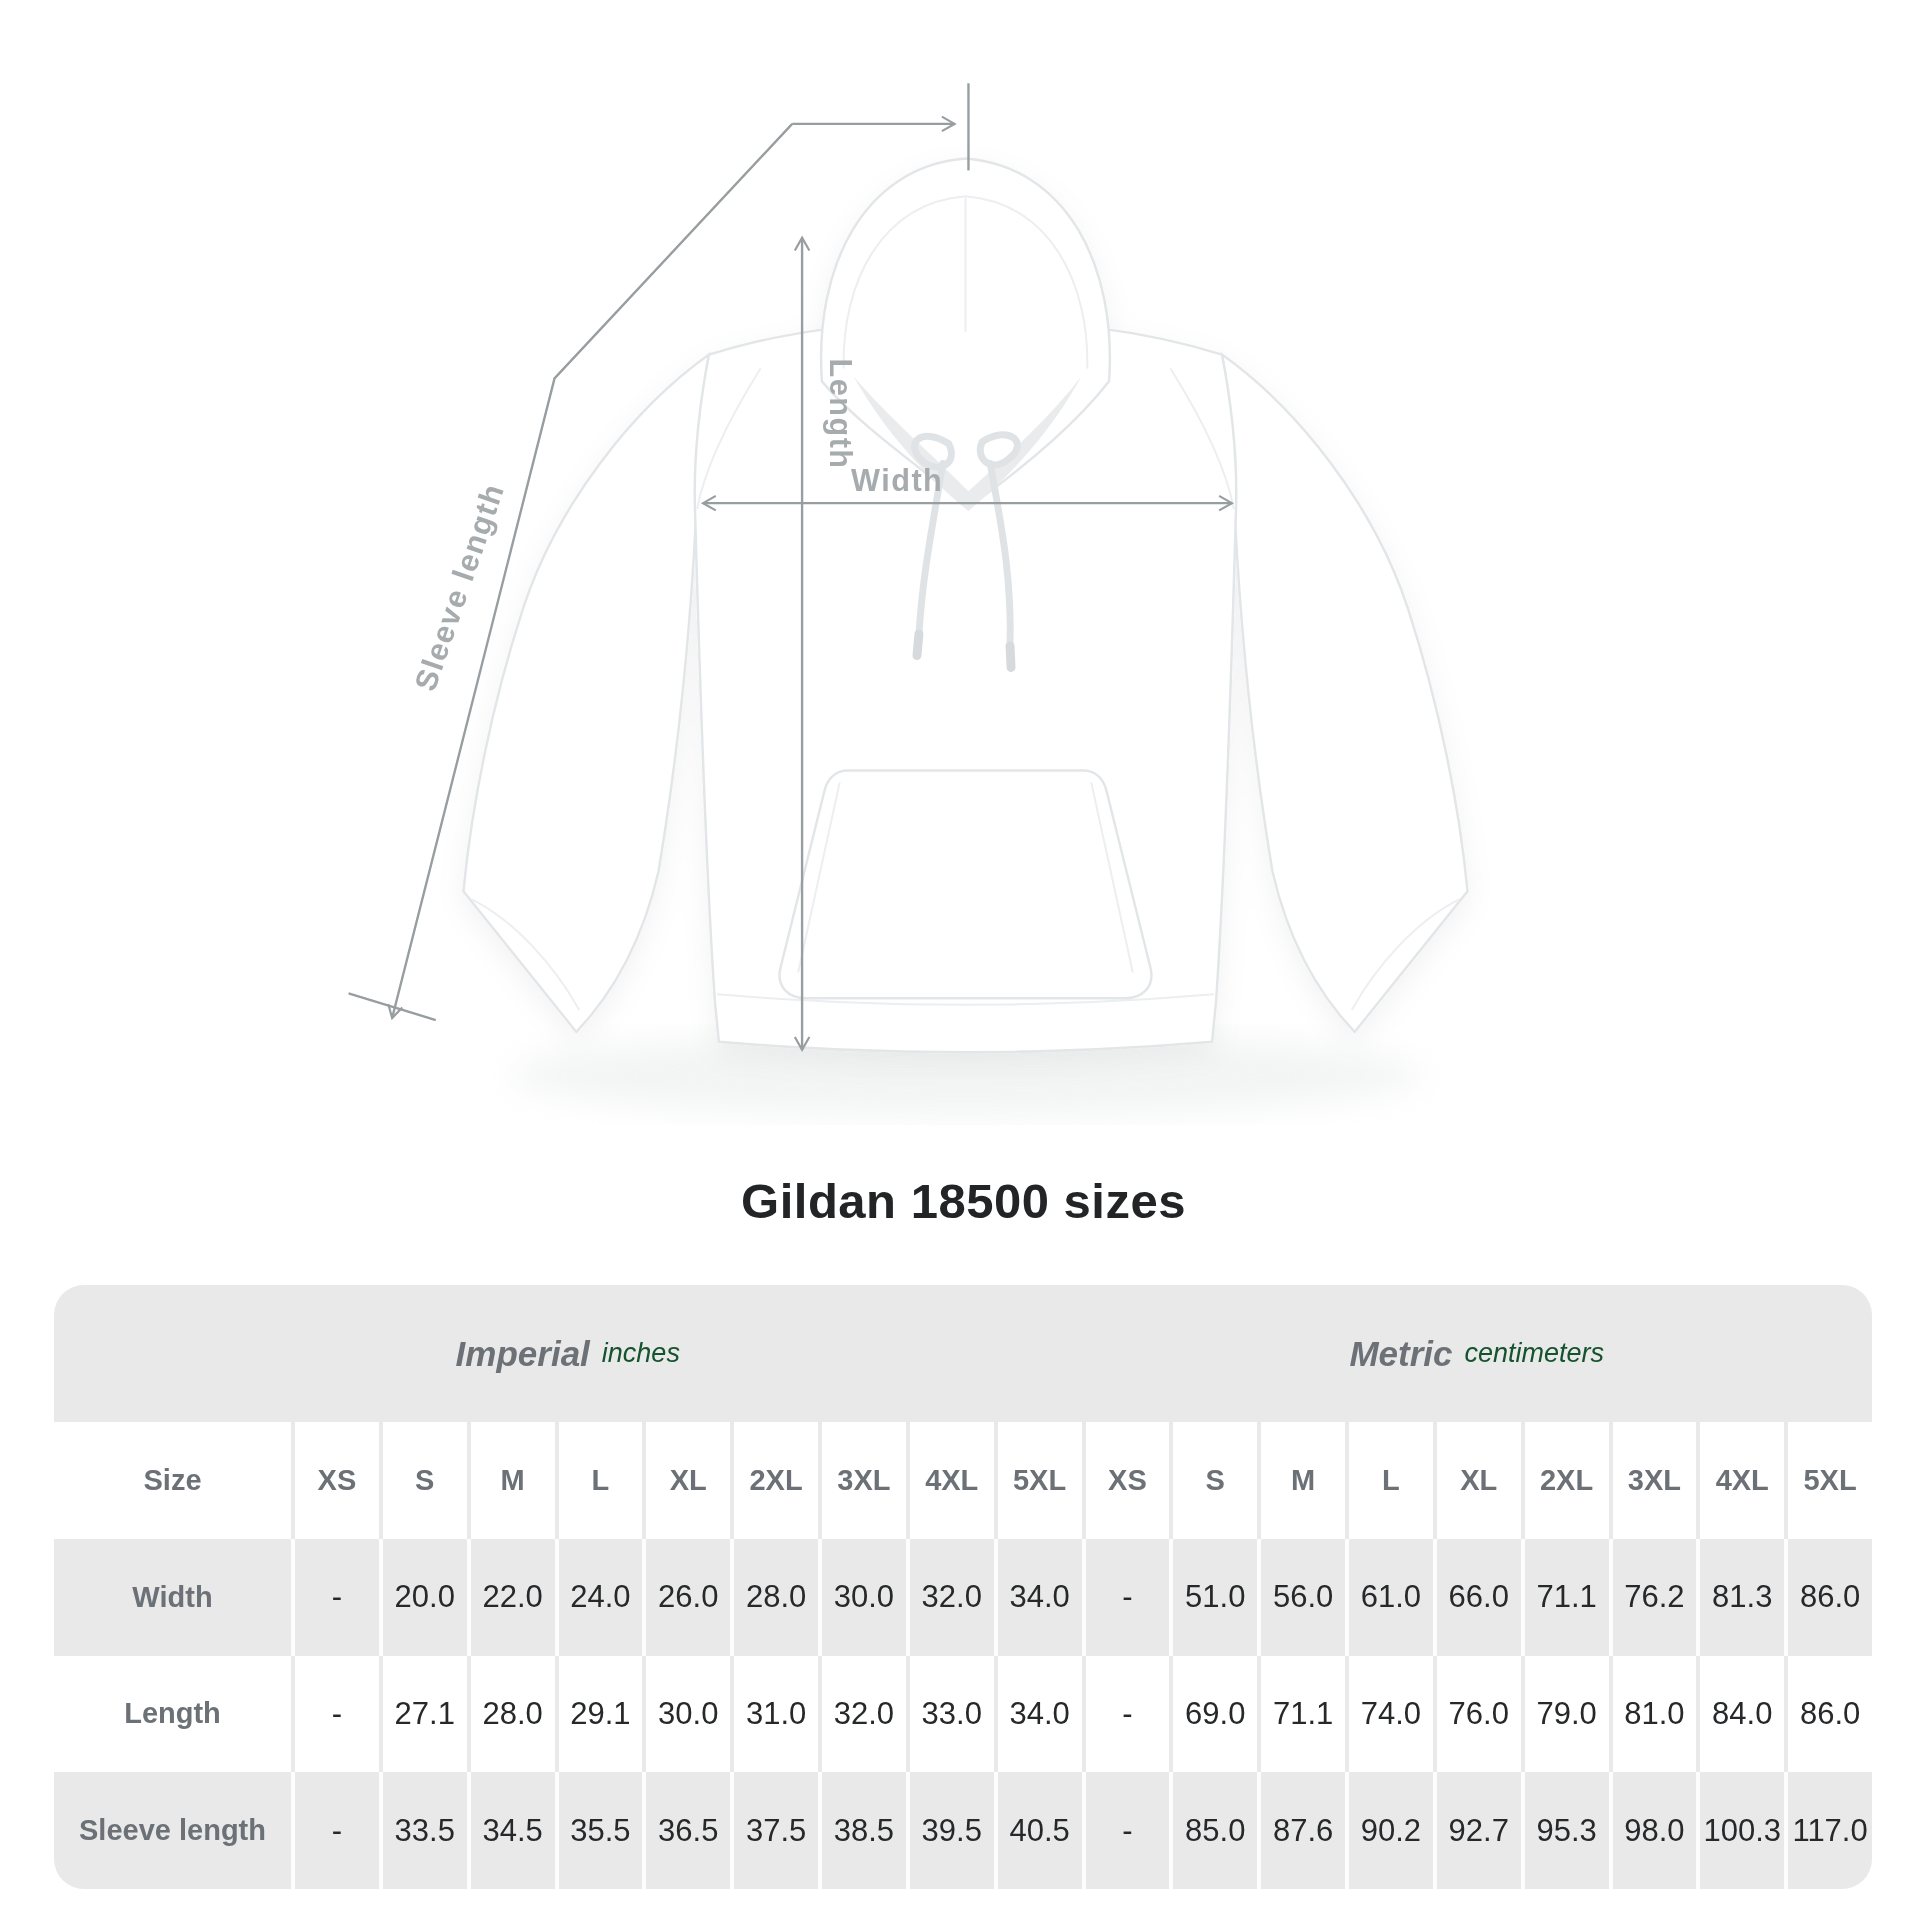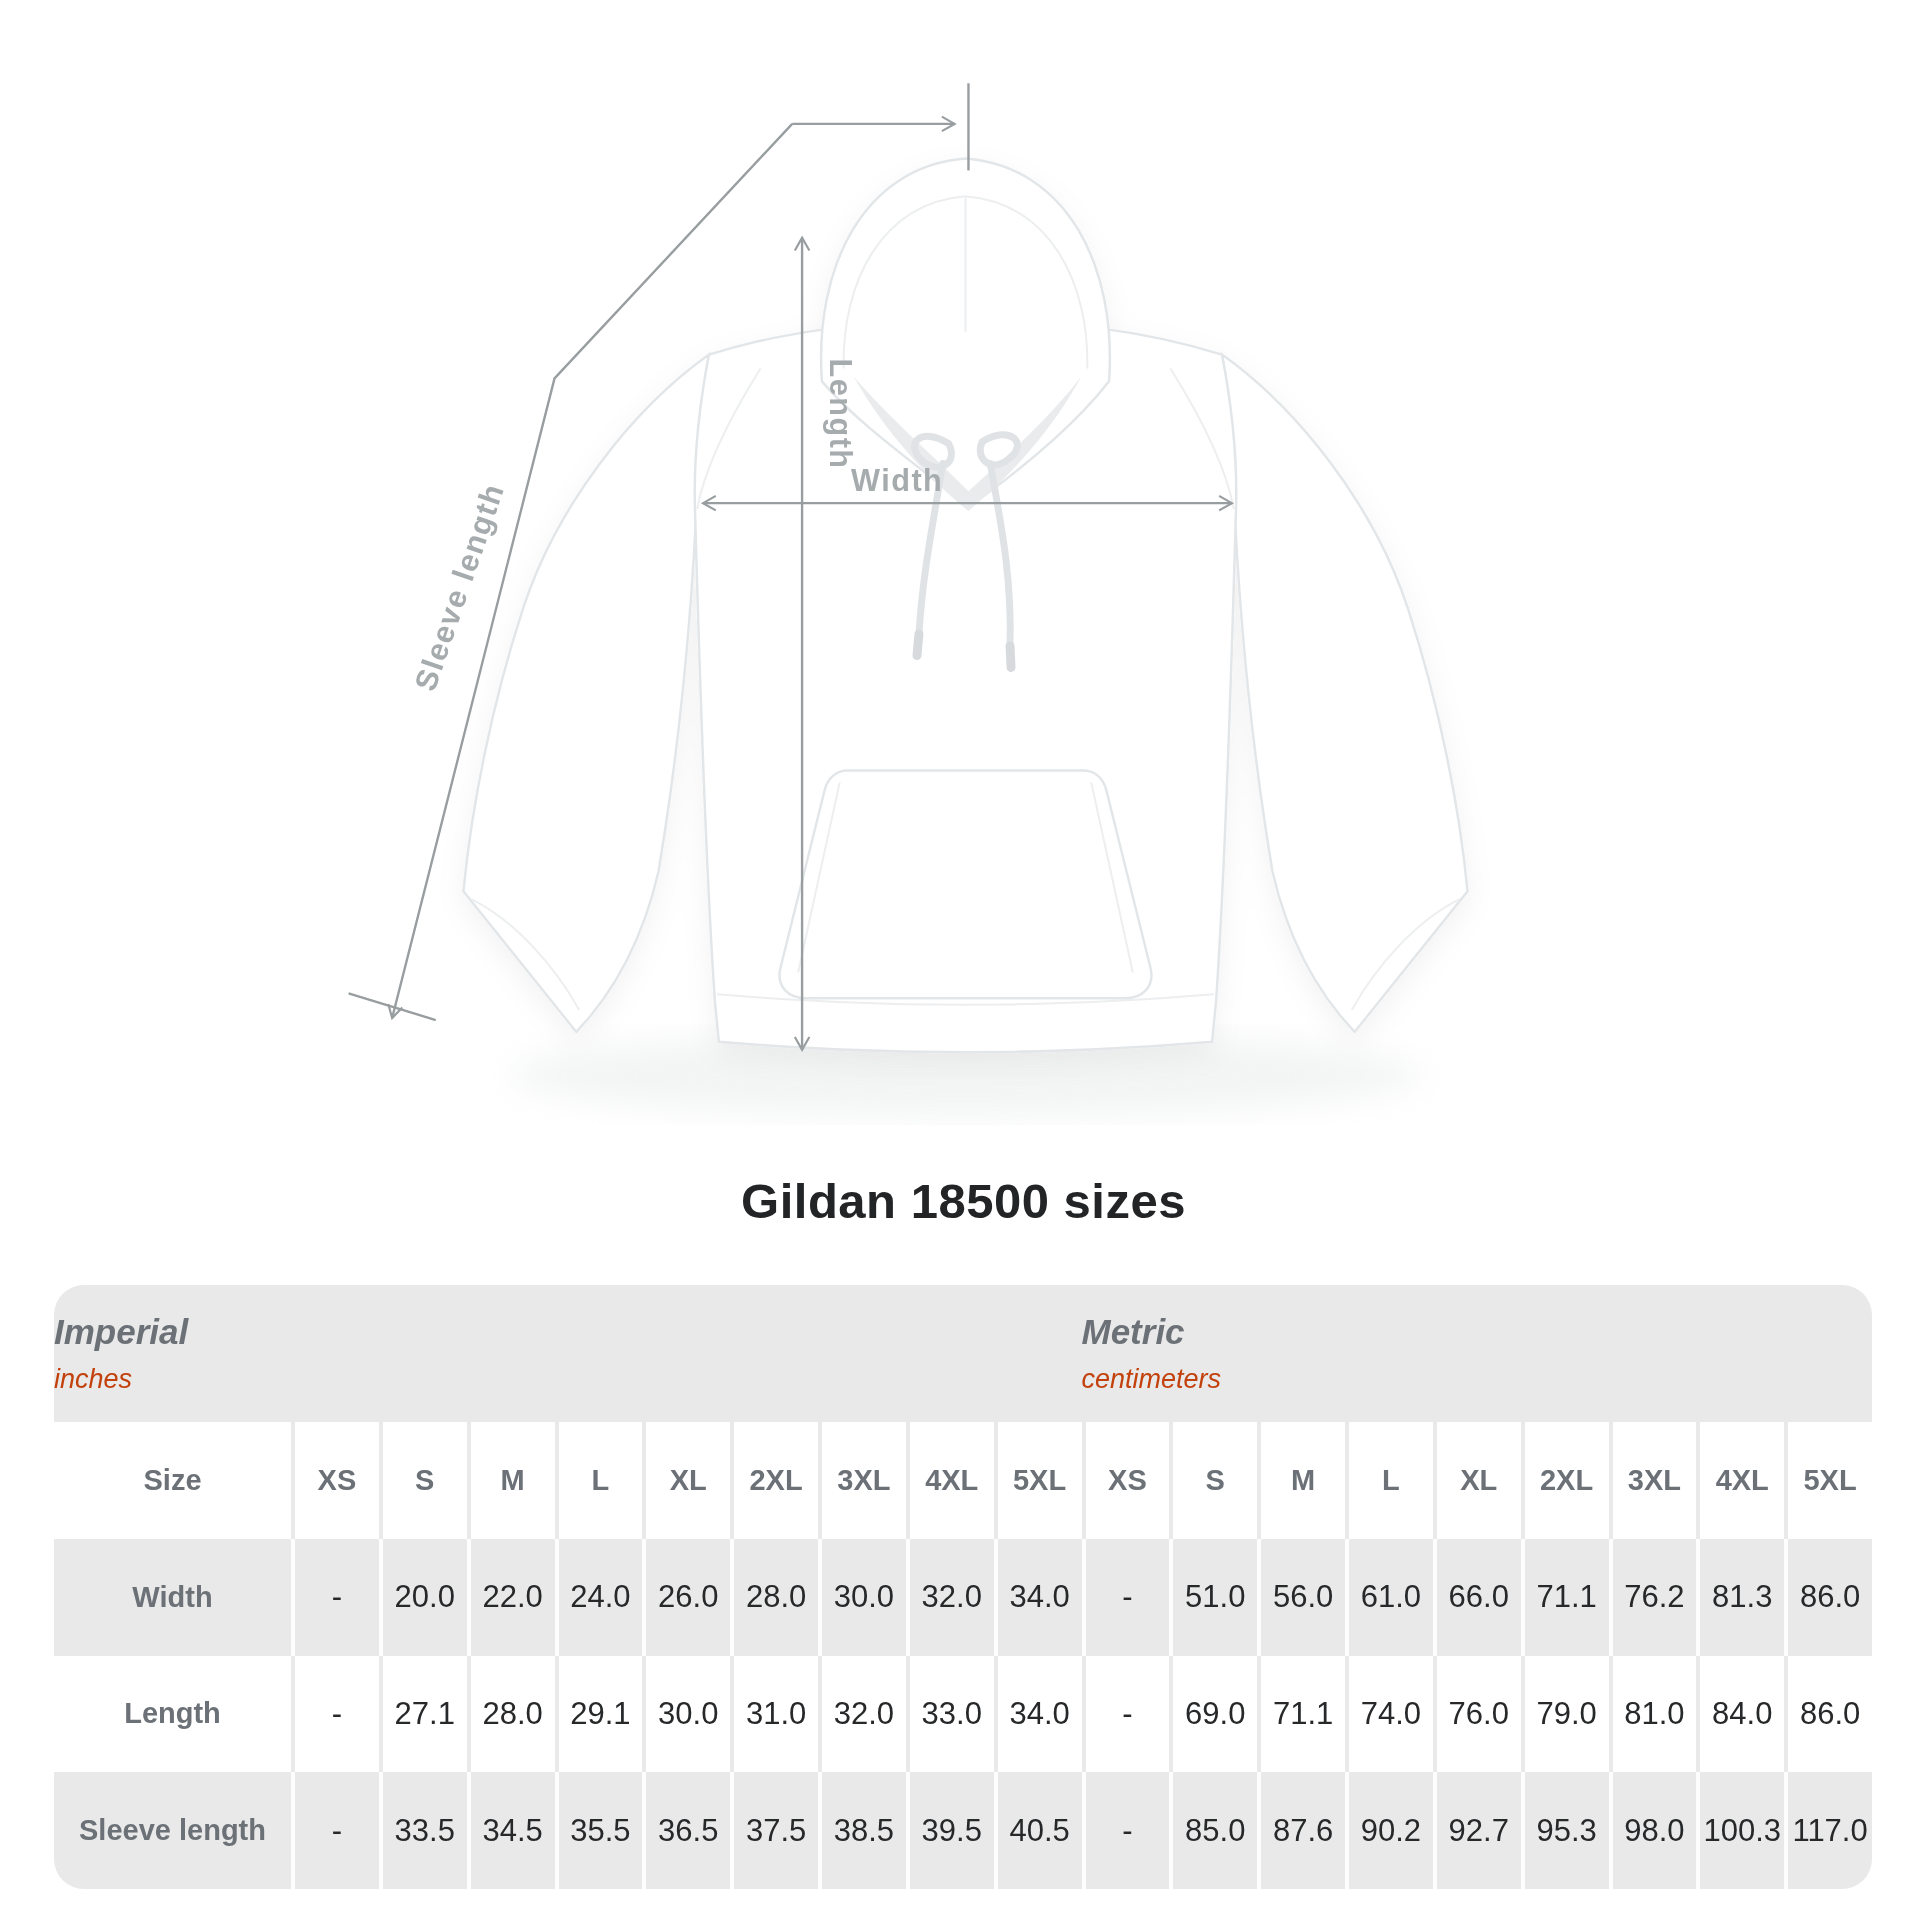--- a/index.html
+++ b/index.html
@@ -18,26 +18,26 @@
   
   .heading{position:absolute;left:0;top:1133px;width:100%;text-align:center;}
   .title{font-size:49px;font-weight:bold;color:#222426;letter-spacing:0.5px;margin-top:40px;}
   .subtitle{margin-top:24px;font-size:28px;font-style:italic;color:#4e5052;}
 
   
   .size-table{position:absolute;left:54px;top:1285px;width:1818px;height:604px;
               display:grid;grid-template-columns:237px repeat(18,1fr);
               grid-template-rows:137px repeat(4,1fr);
               border-radius:30px;overflow:hidden;background:#fff;}
-  .band{background:#e9e9e9;display:flex;flex-direction:column;align-items:flex-start;
+  .band{background:#e9e9e9;display:flex;flex-direction:row;align-items:center;
         justify-content:center;gap:12px;}
   .band-imp{grid-column:1/11;}
   .band-met{grid-column:11/20;}
   .band-title{font-size:35px;font-weight:bold;font-style:italic;color:#6b7176;}
-  .band-unit{font-size:27px;font-style:italic;color:#c2410c;}
+  .band-unit{font-size:27px;font-style:italic;color:#14532d;}
   .cell{display:flex;align-items:center;justify-content:center;}
   .row-white{background:#fff;border-left:4px solid #e9e9e9;}
   .row-gray{background:#e9e9e9;border-left:4px solid #fdfdfd;}
   .first{border-left:none;}
   .lab{font-weight:bold;font-size:29px;color:#6b7176;}
   .num{font-size:31px;color:#26282a;}
 </style>
 </head>
 <body>
 

